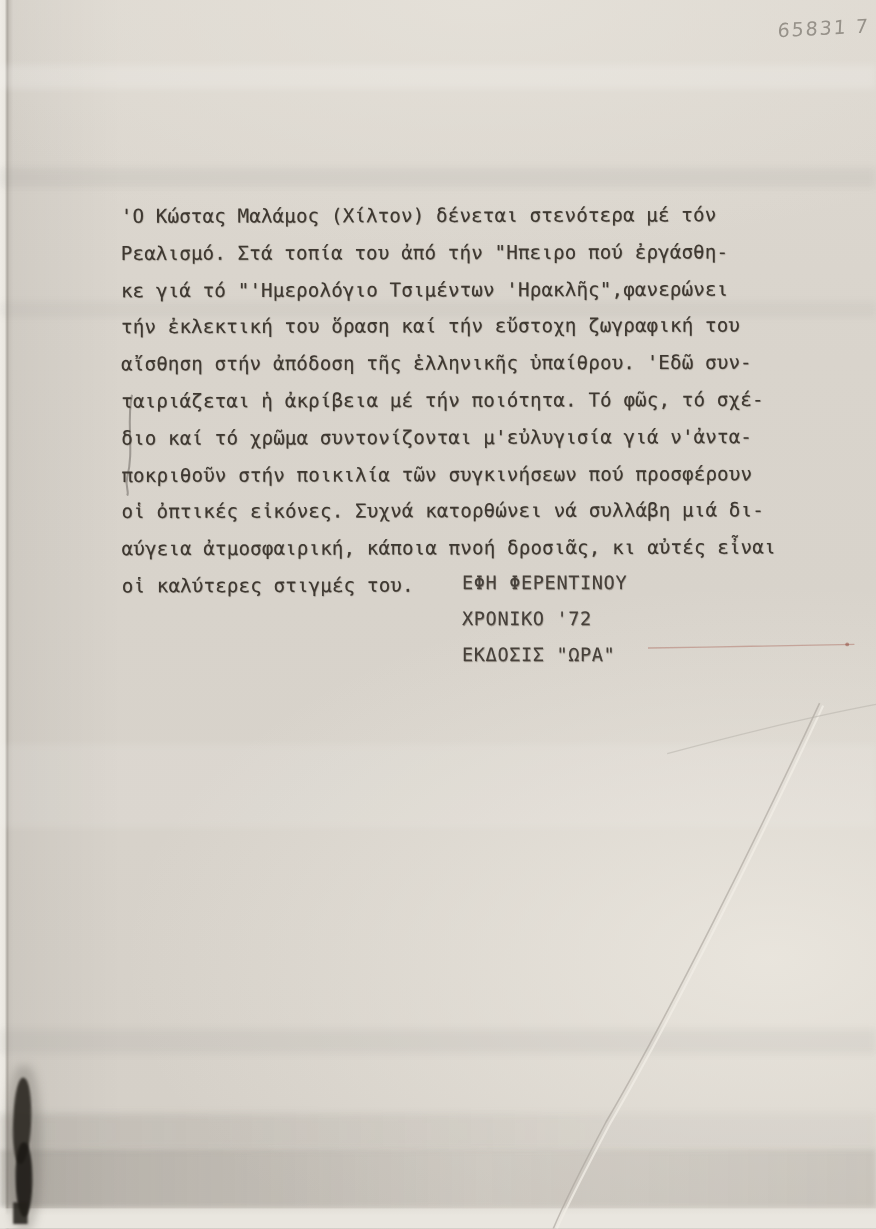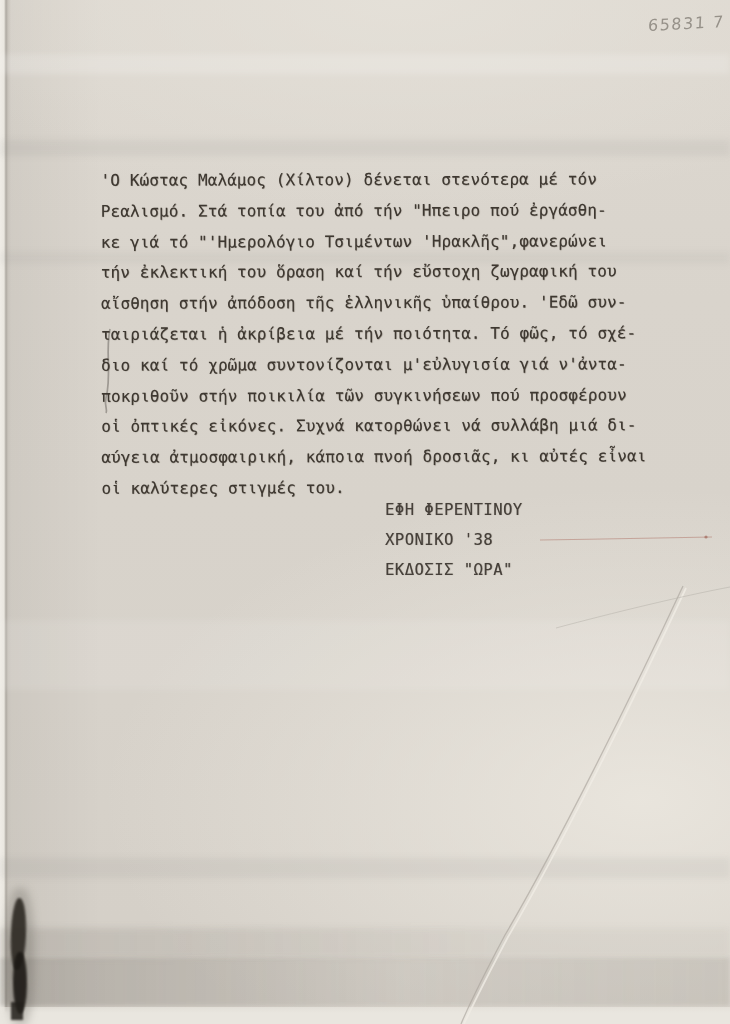--- a/index.html
+++ b/index.html
@@ -34,21 +34,21 @@
   .smudge-a{left:11px;top:898px;width:15px;height:72px;background:#2a2620;border-radius:45% 60% 50% 55%;transform:rotate(3deg);opacity:.88;}
   .smudge-b{left:13px;top:952px;width:14px;height:62px;background:#1c1915;border-radius:55% 40% 60% 45%;transform:rotate(-2deg);opacity:.9;}
   .smudge-c{left:11px;top:1002px;width:12px;height:18px;background:#23201b;opacity:.85;}
   
   svg.overlay{position:absolute;left:0;top:0;width:730px;height:1024px;}
   
   .typed{position:absolute;left:101px;top:165px;color:#3e3831;font-size:16px;
     text-shadow:0.4px 0.4px 0.7px rgba(62,52,42,0.55);letter-spacing:0.1px;
     transform:rotate(-0.15deg);}
   .tline{height:30.8px;line-height:30.8px;white-space:nowrap;}
-  .signature{position:absolute;left:385px;top:495px;color:#46403a;font-size:15.5px;
+  .signature{position:absolute;left:385px;top:471px;color:#46403a;font-size:15.5px;
     text-shadow:0.4px 0.4px 0.7px rgba(62,52,42,0.5);letter-spacing:0.5px;}
   .sline{height:30px;line-height:30px;white-space:nowrap;}
   
   .hand-num{position:absolute;left:648px;top:14px;color:#8f8a82;
     font-family:"DejaVu Sans",sans-serif;font-size:16px;letter-spacing:1.5px;
     transform:rotate(-3deg) skewX(-6deg);opacity:.9;}
 </style>
 </head>
 <body>
 
@@ -90,17 +90,17 @@
     <div class="tline">ταιριάζεται ἡ ἀκρίβεια μέ τήν ποιότητα. Τό φῶς, τό σχέ-</div>
     <div class="tline">διο καί τό χρῶμα συντονίζονται μ'εὐλυγισία γιά ν'ἀντα-</div>
     <div class="tline">ποκριθοῦν στήν ποικιλία τῶν συγκινήσεων πού προσφέρουν</div>
     <div class="tline">οἱ ὀπτικές εἰκόνες. Συχνά κατορθώνει νά συλλάβη μιά δι-</div>
     <div class="tline">αύγεια ἀτμοσφαιρική, κάποια πνοή δροσιᾶς, κι αὐτές εἶναι</div>
     <div class="tline">οἱ καλύτερες στιγμές του.</div>
   </div>
 
   <div class="signature">
     <div class="sline">ΕΦΗ ΦΕΡΕΝΤΙΝΟΥ</div>
-    <div class="sline">ΧΡΟΝΙΚΟ '38</div>
+    <div class="sline">ΧΡΟΝΙΚΟ '72</div>
     <div class="sline">ΕΚΔΟΣΙΣ "ΩΡΑ"</div>
   </div>
 
 </div>
 
 </body></html>

